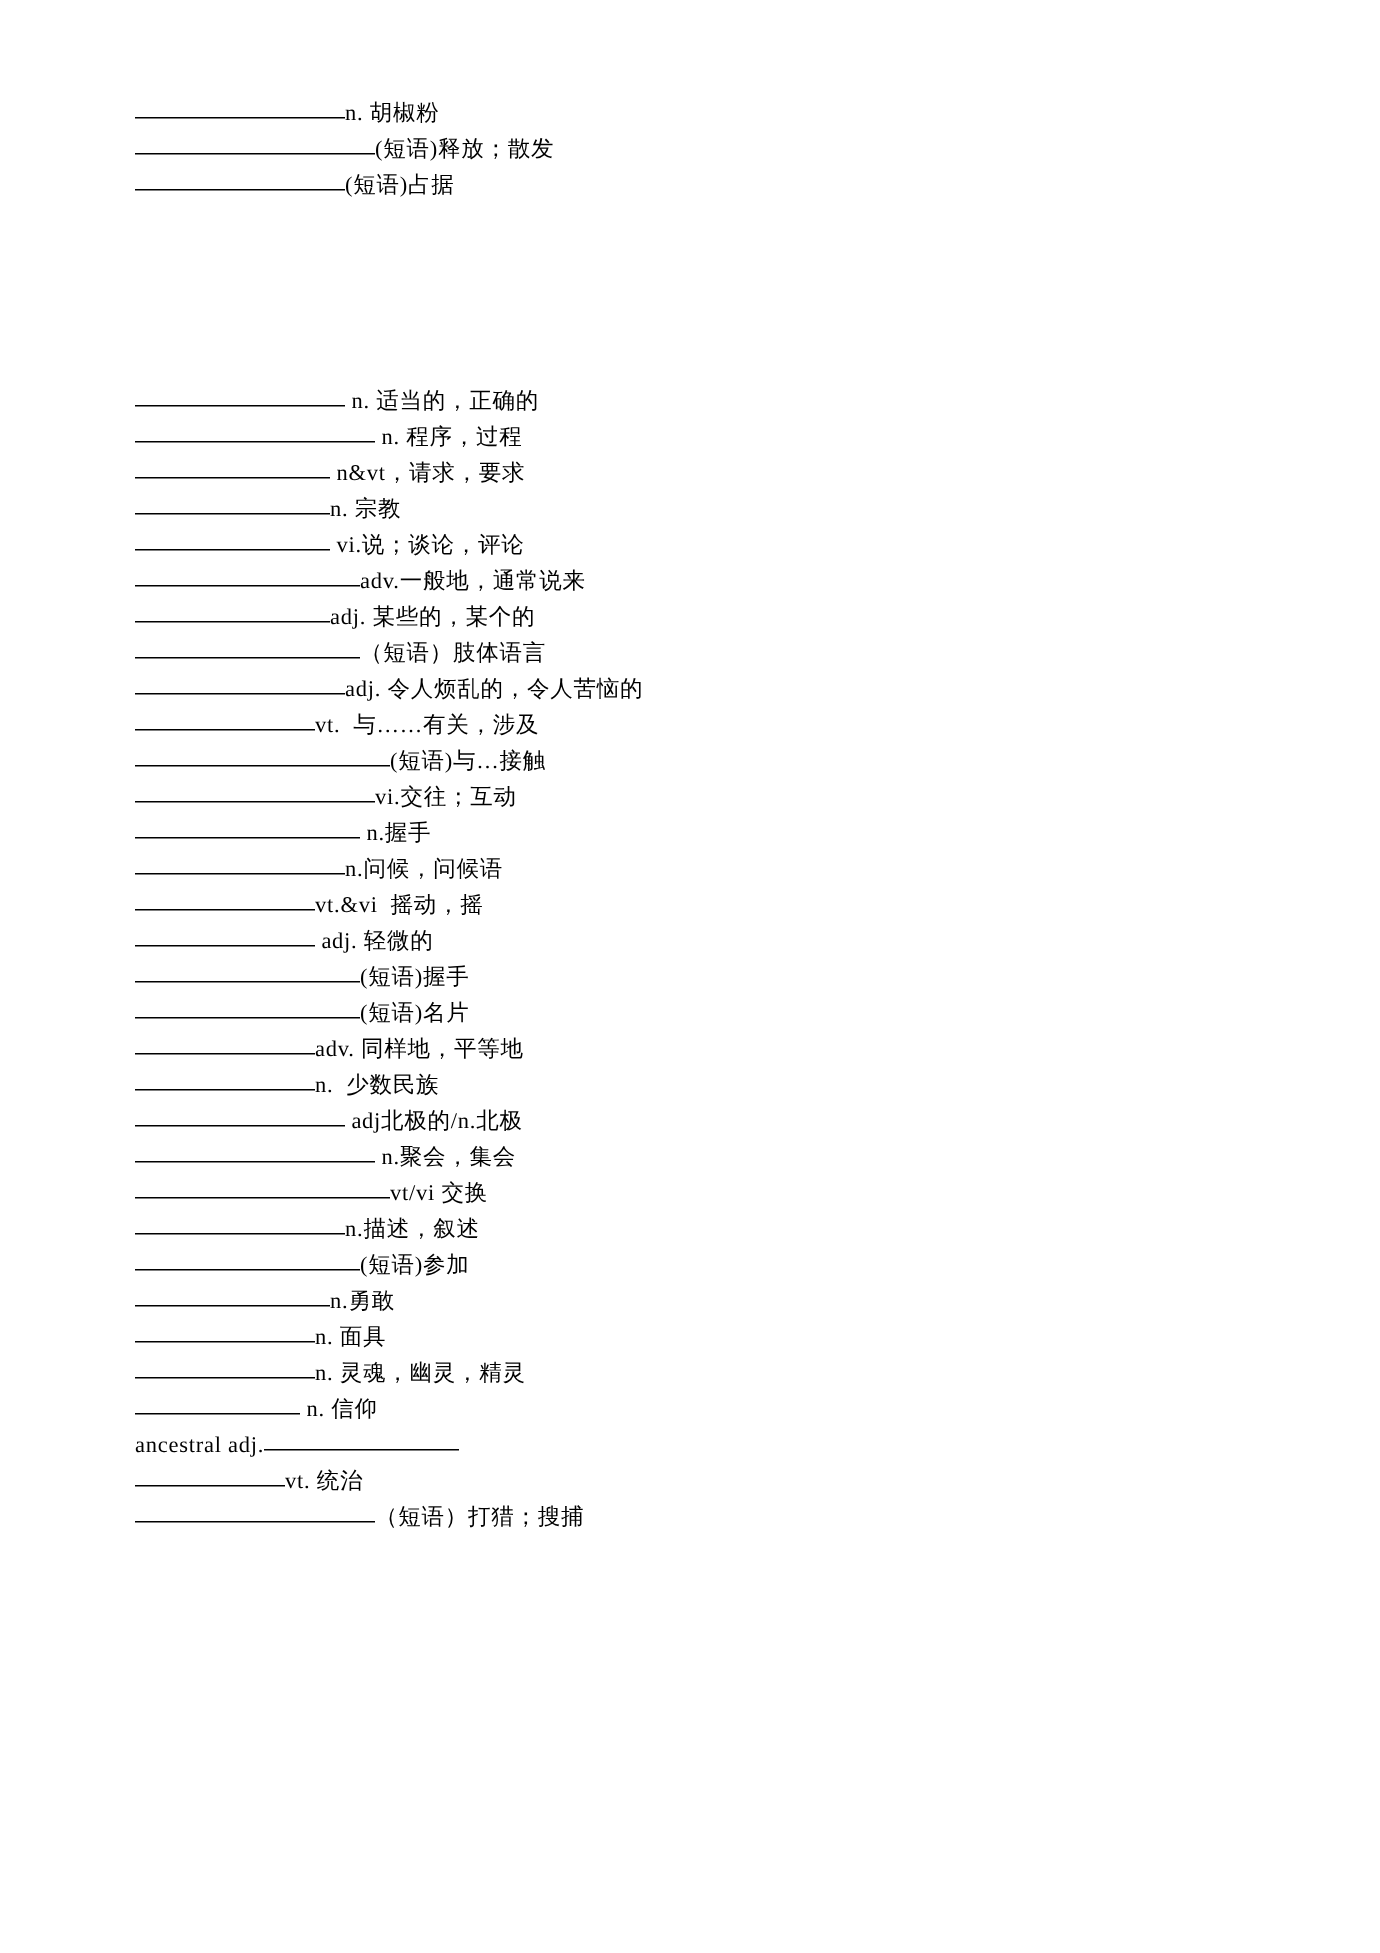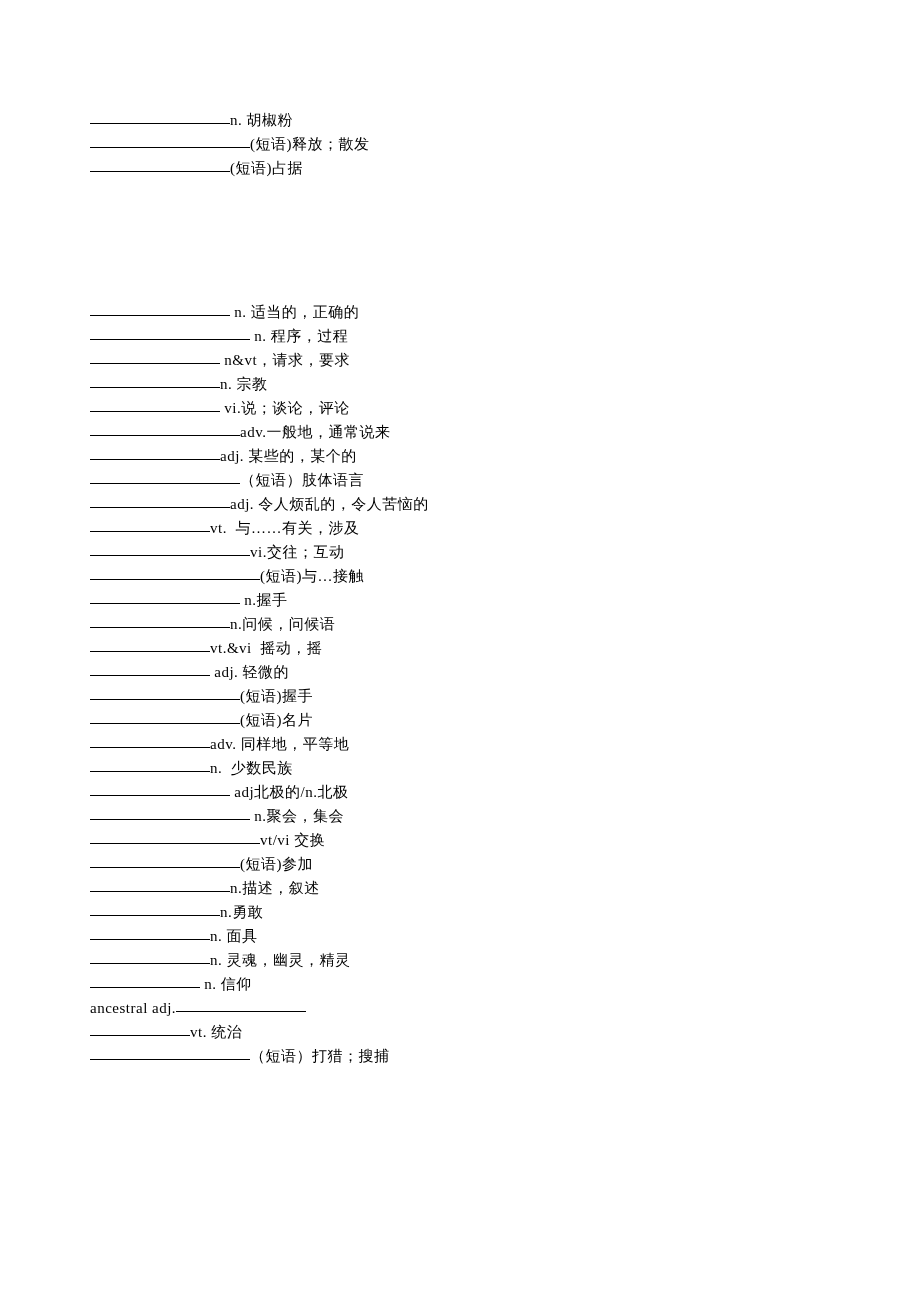--- a/index.html
+++ b/index.html
@@ -9,21 +9,21 @@
     width: 920px;
   }
   .page {
     width: 880px;
     height: 1302px;
     background: #ffffff;
     font-family: "SimSun", "宋体", "Microsoft YaHei", serif;
     font-size: 15px;
     color: #000000;
     box-sizing: border-box;
-    padding-top: 108px;
+    padding-top: 64px;
     padding-left: 90px;
     padding-right: 90px;
     line-height: 1.6;
   }
   .line {
     white-space: pre;
     margin: 0;
     padding: 0;
     letter-spacing: 0.5px;
   }
@@ -53,35 +53,35 @@
       <div class="line"><span class="blank" style="width: 140px;"></span><span> n. 适当的，正确的</span></div>
       <div class="line"><span class="blank" style="width: 160px;"></span><span> n. 程序，过程</span></div>
       <div class="line"><span class="blank" style="width: 130px;"></span><span> n&amp;vt，请求，要求</span></div>
       <div class="line"><span class="blank" style="width: 130px;"></span><span>n. 宗教</span></div>
       <div class="line"><span class="blank" style="width: 130px;"></span><span> vi.说；谈论，评论</span></div>
       <div class="line"><span class="blank" style="width: 150px;"></span><span>adv.一般地，通常说来</span></div>
       <div class="line"><span class="blank" style="width: 130px;"></span><span>adj. 某些的，某个的</span></div>
       <div class="line"><span class="blank" style="width: 150px;"></span><span>（短语）肢体语言</span></div>
       <div class="line"><span class="blank" style="width: 140px;"></span><span>adj. 令人烦乱的，令人苦恼的</span></div>
       <div class="line"><span class="blank" style="width: 120px;"></span><span>vt.  与……有关，涉及</span></div>
+      <div class="line"><span class="blank" style="width: 170px;"></span><span>(短语)与…接触</span></div>
       <div class="line"><span class="blank" style="width: 160px;"></span><span>vi.交往；互动</span></div>
-      <div class="line"><span class="blank" style="width: 170px;"></span><span>(短语)与…接触</span></div>
       <div class="line"><span class="blank" style="width: 150px;"></span><span> n.握手</span></div>
       <div class="line"><span class="blank" style="width: 140px;"></span><span>n.问候，问候语</span></div>
       <div class="line"><span class="blank" style="width: 120px;"></span><span>vt.&amp;vi  摇动，摇</span></div>
       <div class="line"><span class="blank" style="width: 120px;"></span><span> adj. 轻微的</span></div>
       <div class="line"><span class="blank" style="width: 150px;"></span><span>(短语)握手</span></div>
       <div class="line"><span class="blank" style="width: 150px;"></span><span>(短语)名片</span></div>
       <div class="line"><span class="blank" style="width: 120px;"></span><span>adv. 同样地，平等地</span></div>
       <div class="line"><span class="blank" style="width: 120px;"></span><span>n.  少数民族</span></div>
       <div class="line"><span class="blank" style="width: 140px;"></span><span> adj北极的/n.北极</span></div>
       <div class="line"><span class="blank" style="width: 160px;"></span><span> n.聚会，集会</span></div>
       <div class="line"><span class="blank" style="width: 170px;"></span><span>vt/vi 交换</span></div>
+      <div class="line"><span class="blank" style="width: 140px;"></span><span>n.描述，叙述</span></div>
       <div class="line"><span class="blank" style="width: 150px;"></span><span>(短语)参加</span></div>
-      <div class="line"><span class="blank" style="width: 140px;"></span><span>n.描述，叙述</span></div>
       <div class="line"><span class="blank" style="width: 130px;"></span><span>n.勇敢</span></div>
       <div class="line"><span class="blank" style="width: 120px;"></span><span>n. 面具</span></div>
       <div class="line"><span class="blank" style="width: 120px;"></span><span>n. 灵魂，幽灵，精灵</span></div>
       <div class="line"><span class="blank" style="width: 110px;"></span><span> n. 信仰</span></div>
       <div class="line"><span>ancestral adj.</span><span class="blank" style="width: 130px;"></span></div>
       <div class="line"><span class="blank" style="width: 100px;"></span><span>vt. 统治</span></div>
       <div class="line"><span class="blank" style="width: 160px;"></span><span>（短语）打猎；搜捕</span></div>
     </div>
 </div>
 

